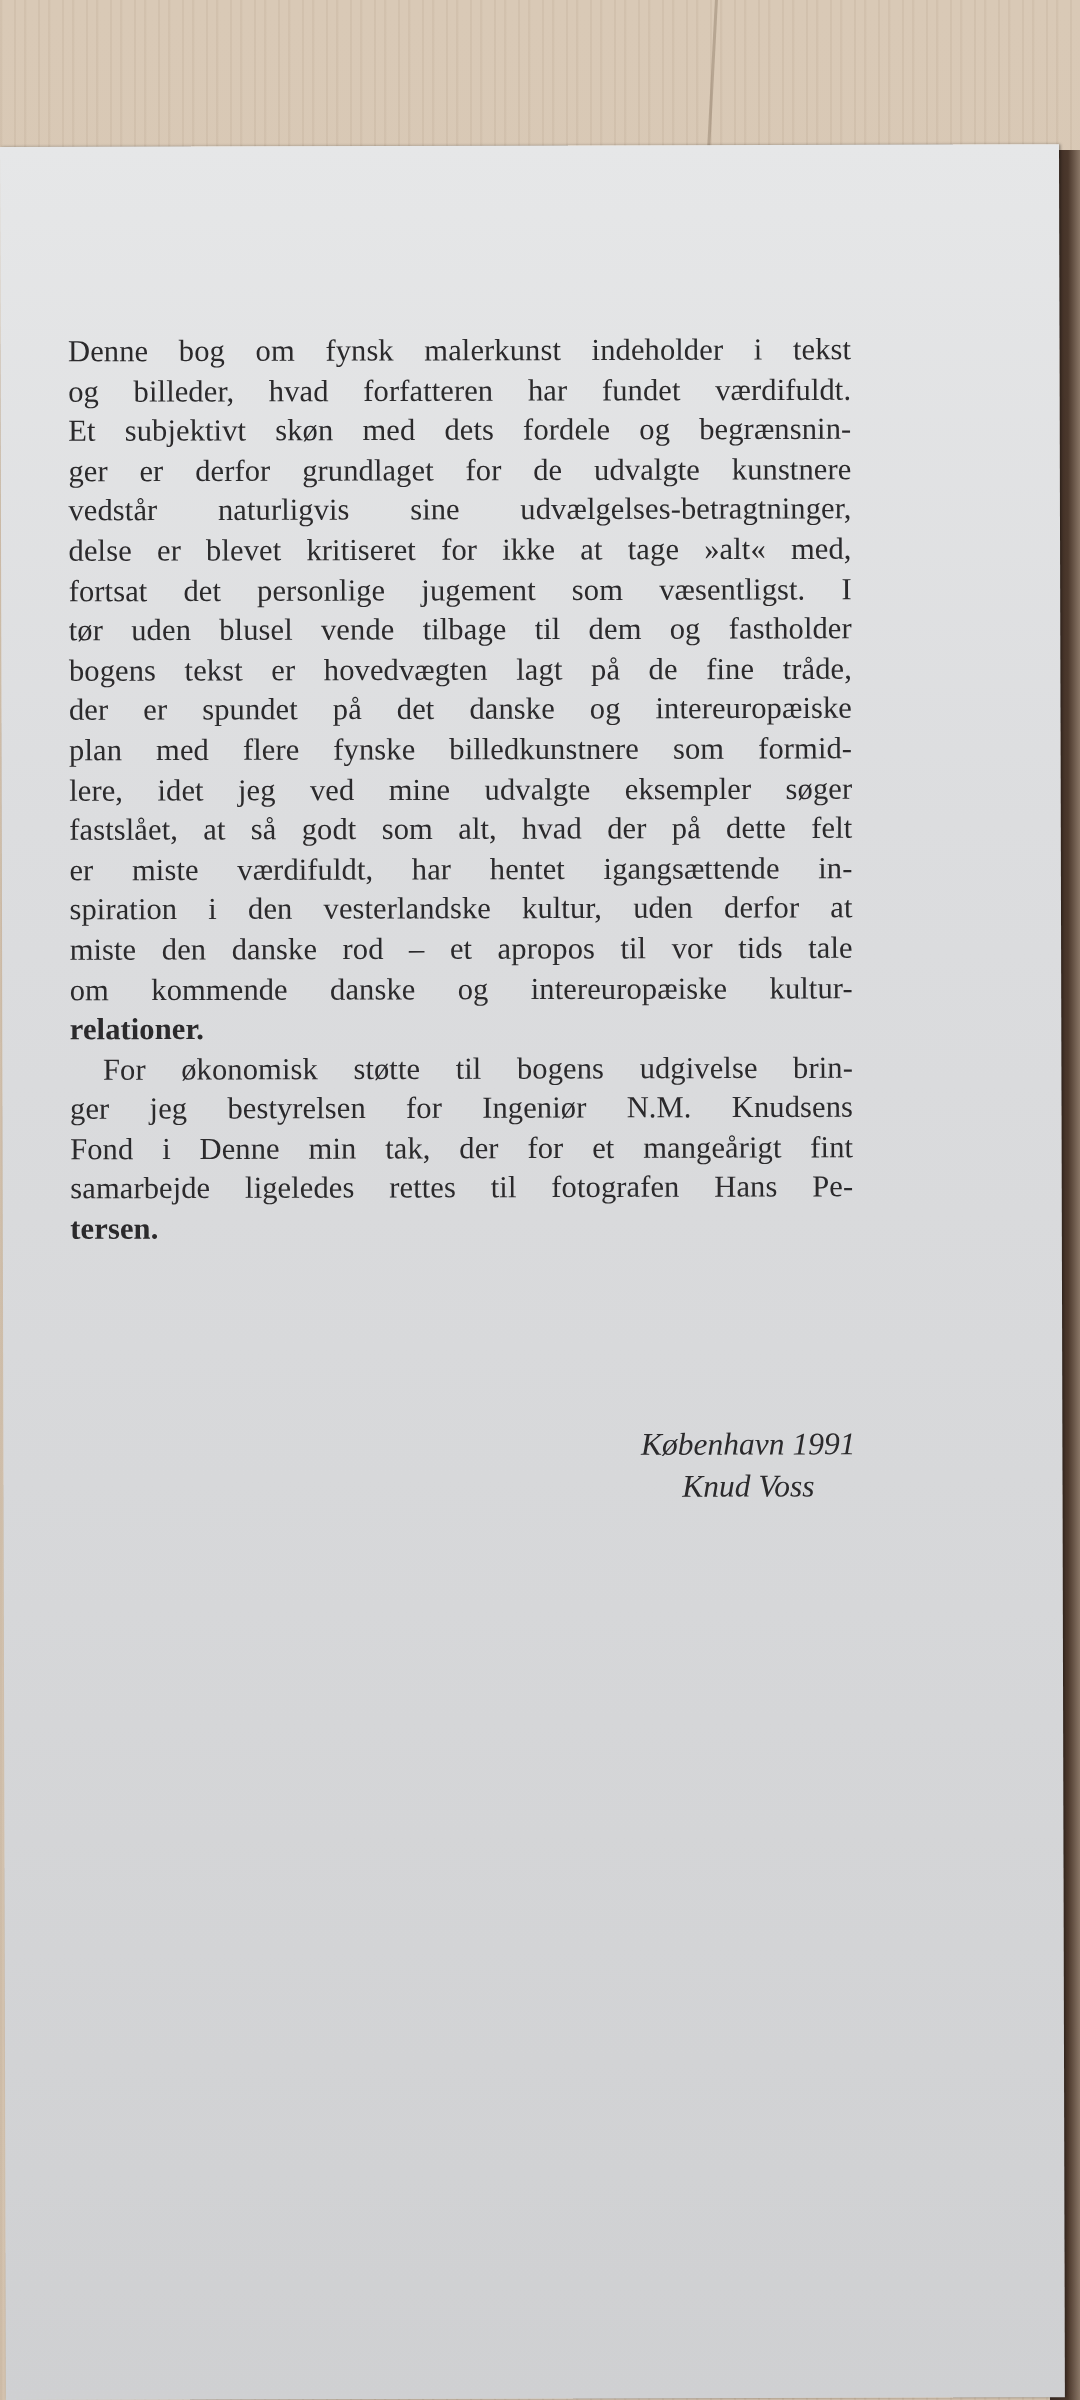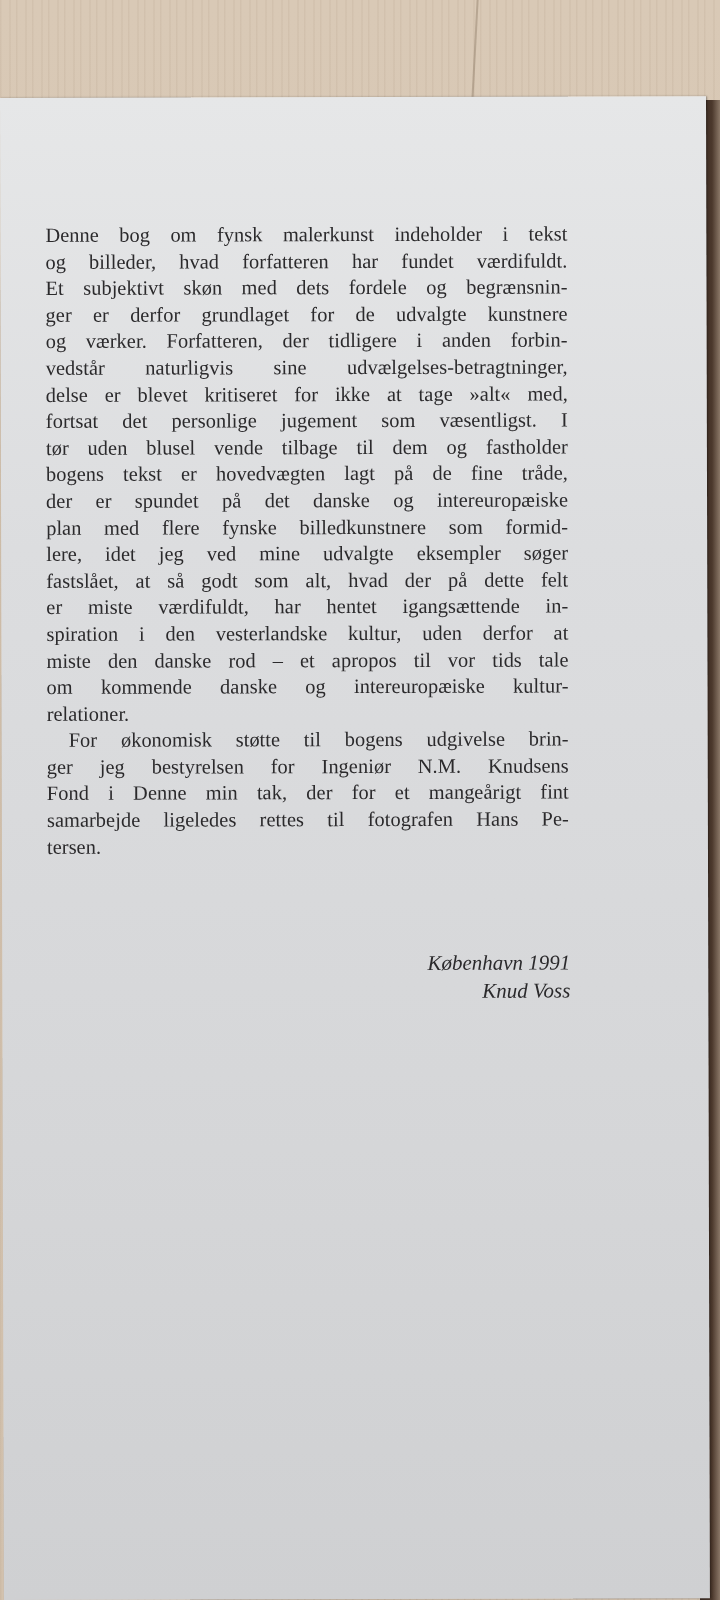--- a/index.html
+++ b/index.html
@@ -30,44 +30,43 @@
       box-shadow: 1px 0 2px rgba(0,0,0,0.35);
       transform: rotate(-0.15deg); transform-origin: top left;
     }
     .text-block {
       position: absolute; left: 45px; top: 124px; width: 522px;
       font-family: "Liberation Serif", "DejaVu Serif", serif;
       font-size: 20.4px; line-height: 26.6px; color: #2b2a2c;
       letter-spacing: 0.05px;
     }
     .line { display: block; white-space: nowrap; text-align: justify; text-align-last: justify; }
-    .line.last { text-align-last: left; }
+    .line.last { text-align-last: left; font-weight: bold; }
     .signature {
       position: absolute; right: 138px; top: 852px;
       font-family: "Liberation Serif", "DejaVu Serif", serif;
       font-style: italic; font-size: 21px; line-height: 28px;
       color: #2b2a2c; text-align: right;
     }
-    .signature span { display: block; }
+    .signature span { display: block; text-align: center; }
   </style>
 </head>
 <body>
 
 <div></div>
 <div class="board-seam"></div>
 <div class="dark-edge"></div>
 
 <div class="page">
   <div class="text-block">
 
     <span class="line" style="padding-left:0">Denne bog om fynsk malerkunst indeholder i tekst</span>
     <span class="line">og billeder, hvad forfatteren har fundet værdifuldt.</span>
     <span class="line">Et subjektivt skøn med dets fordele og begrænsnin-</span>
     <span class="line">ger er derfor grundlaget for de udvalgte kunstnere</span>
-    <span class="line">og værker. Forfatteren, der tidligere i anden forbin-</span>
     <span class="line">vedstår naturligvis sine udvælgelses-betragtninger,</span>
     <span class="line">delse er blevet kritiseret for ikke at tage »alt« med,</span>
     <span class="line">fortsat det personlige jugement som væsentligst. I</span>
     <span class="line">tør uden blusel vende tilbage til dem og fastholder</span>
     <span class="line">bogens tekst er hovedvægten lagt på de fine tråde,</span>
     <span class="line">der er spundet på det danske og intereuropæiske</span>
     <span class="line">plan med flere fynske billedkunstnere som formid-</span>
     <span class="line">lere, idet jeg ved mine udvalgte eksempler søger</span>
     <span class="line">fastslået, at så godt som alt, hvad der på dette felt</span>
     <span class="line">er miste værdifuldt, har hentet igangsættende in-</span>

